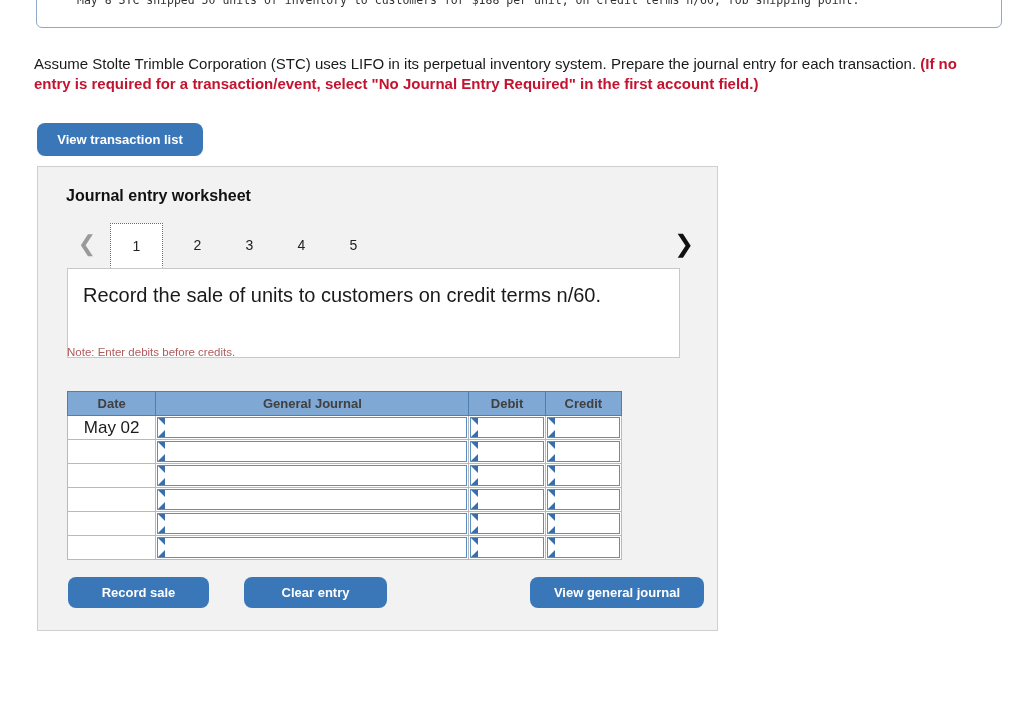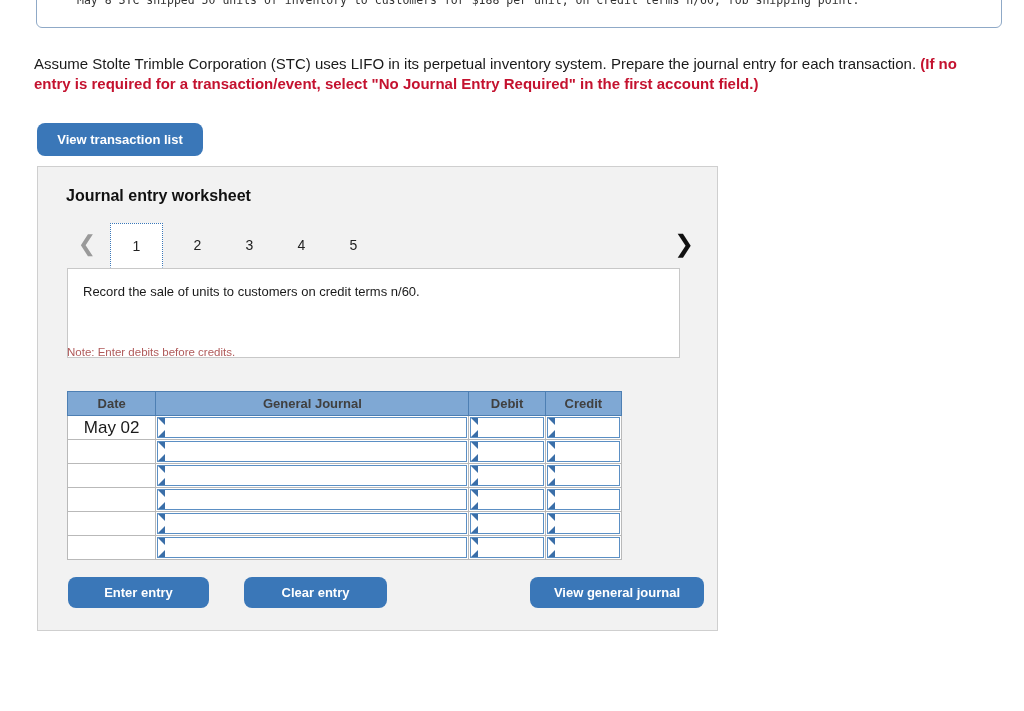--- a/index.html
+++ b/index.html
@@ -148,21 +148,21 @@
     width: 613px;
     height: 90px;
     background: #ffffff;
     border: 1px solid #c8c8c8;
     box-sizing: border-box;
   }
   .desc-text {
     position: absolute;
     left: 15px;
     top: 15px;
-    font-size: 13px;
+    font-size: 20px;
     color: #1a1a1a;
   }
 
   .note {
     position: absolute;
     left: 29px;
     top: 179px;
     font-size: 11.5px;
     color: #b05a5a;
     text-align: center;
@@ -356,16 +356,16 @@
         <td>
             <span class="field"></span>
           </td>
         <td>
             <span class="field"></span>
           </td>
       </tr>
     </tbody>
   </table>
 
-  <button class="btn record-btn">Enter entry</button>
+  <button class="btn record-btn">Record sale</button>
   <button class="btn clear-btn">Clear entry</button>
   <button class="btn viewgj-btn">View general journal</button>
 </div>
 
 </body></html>

